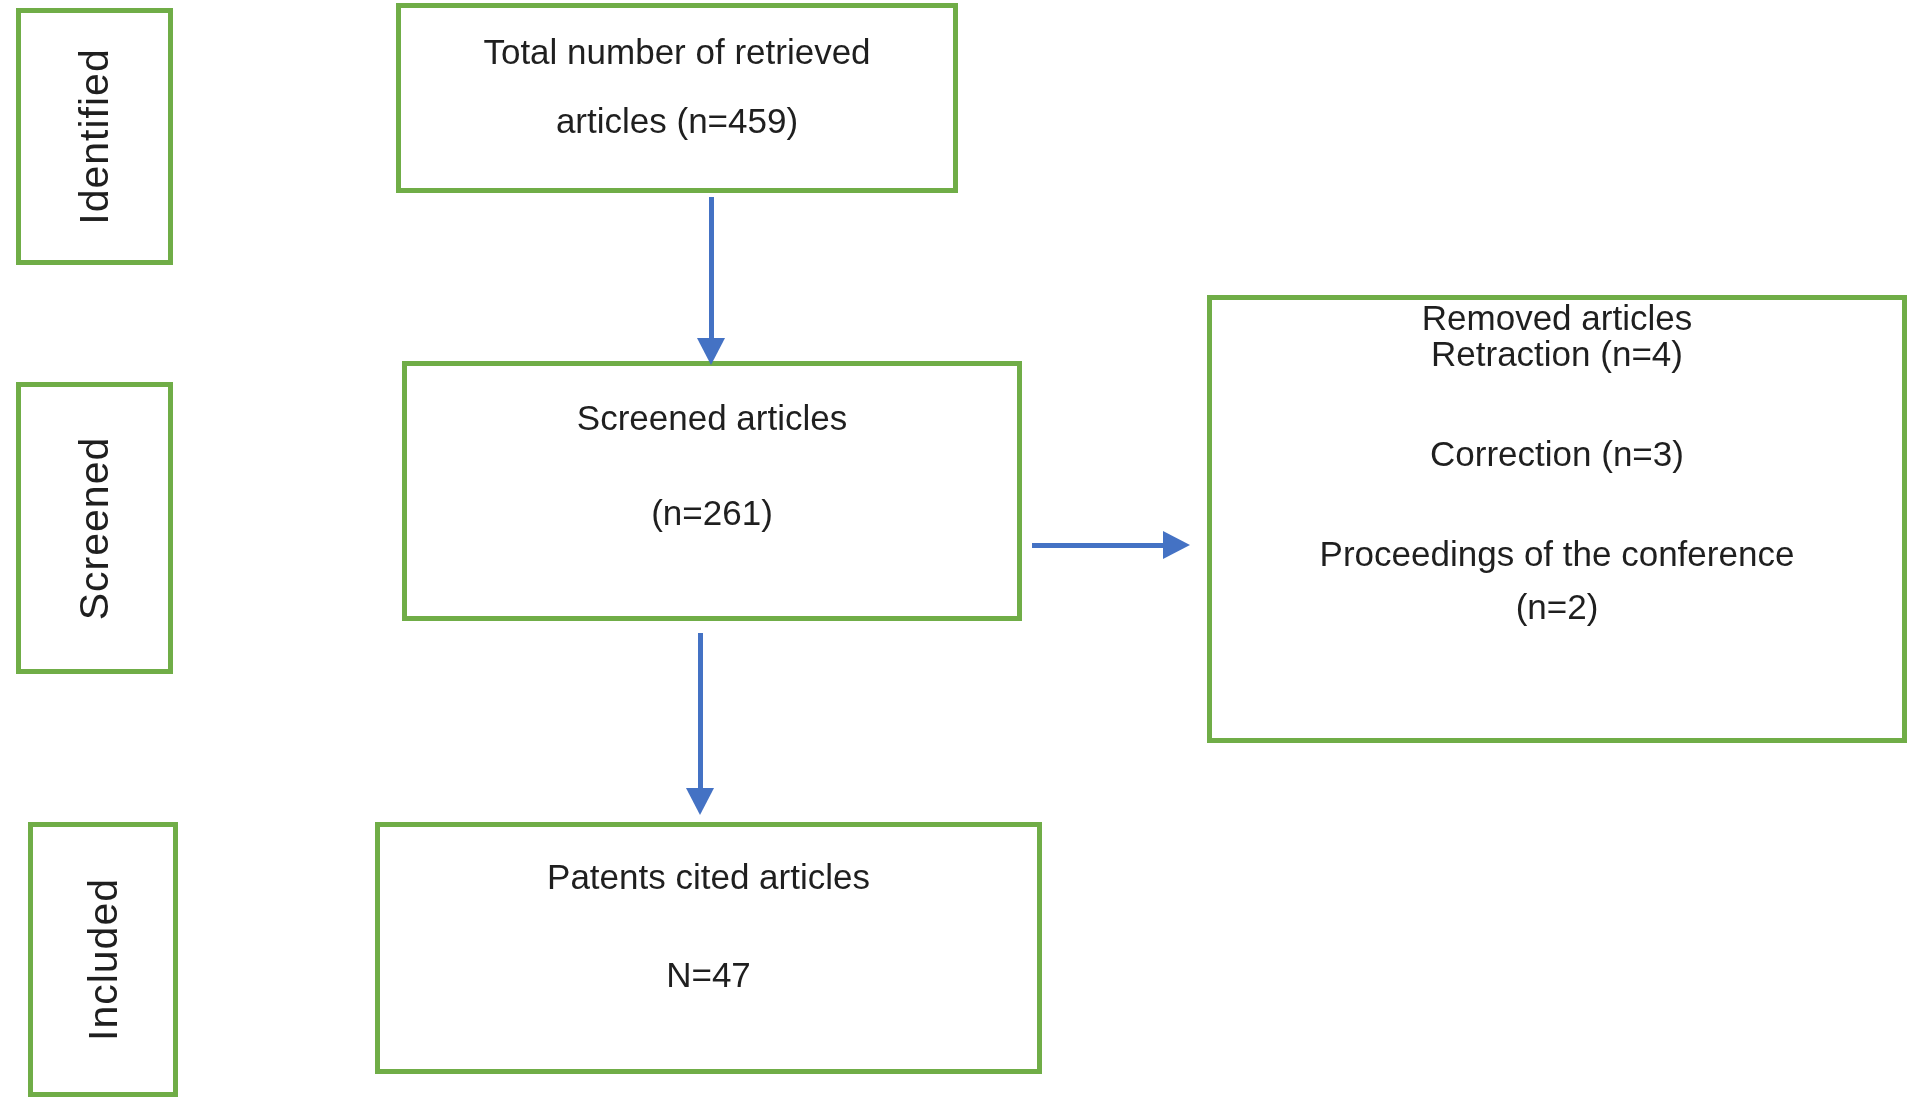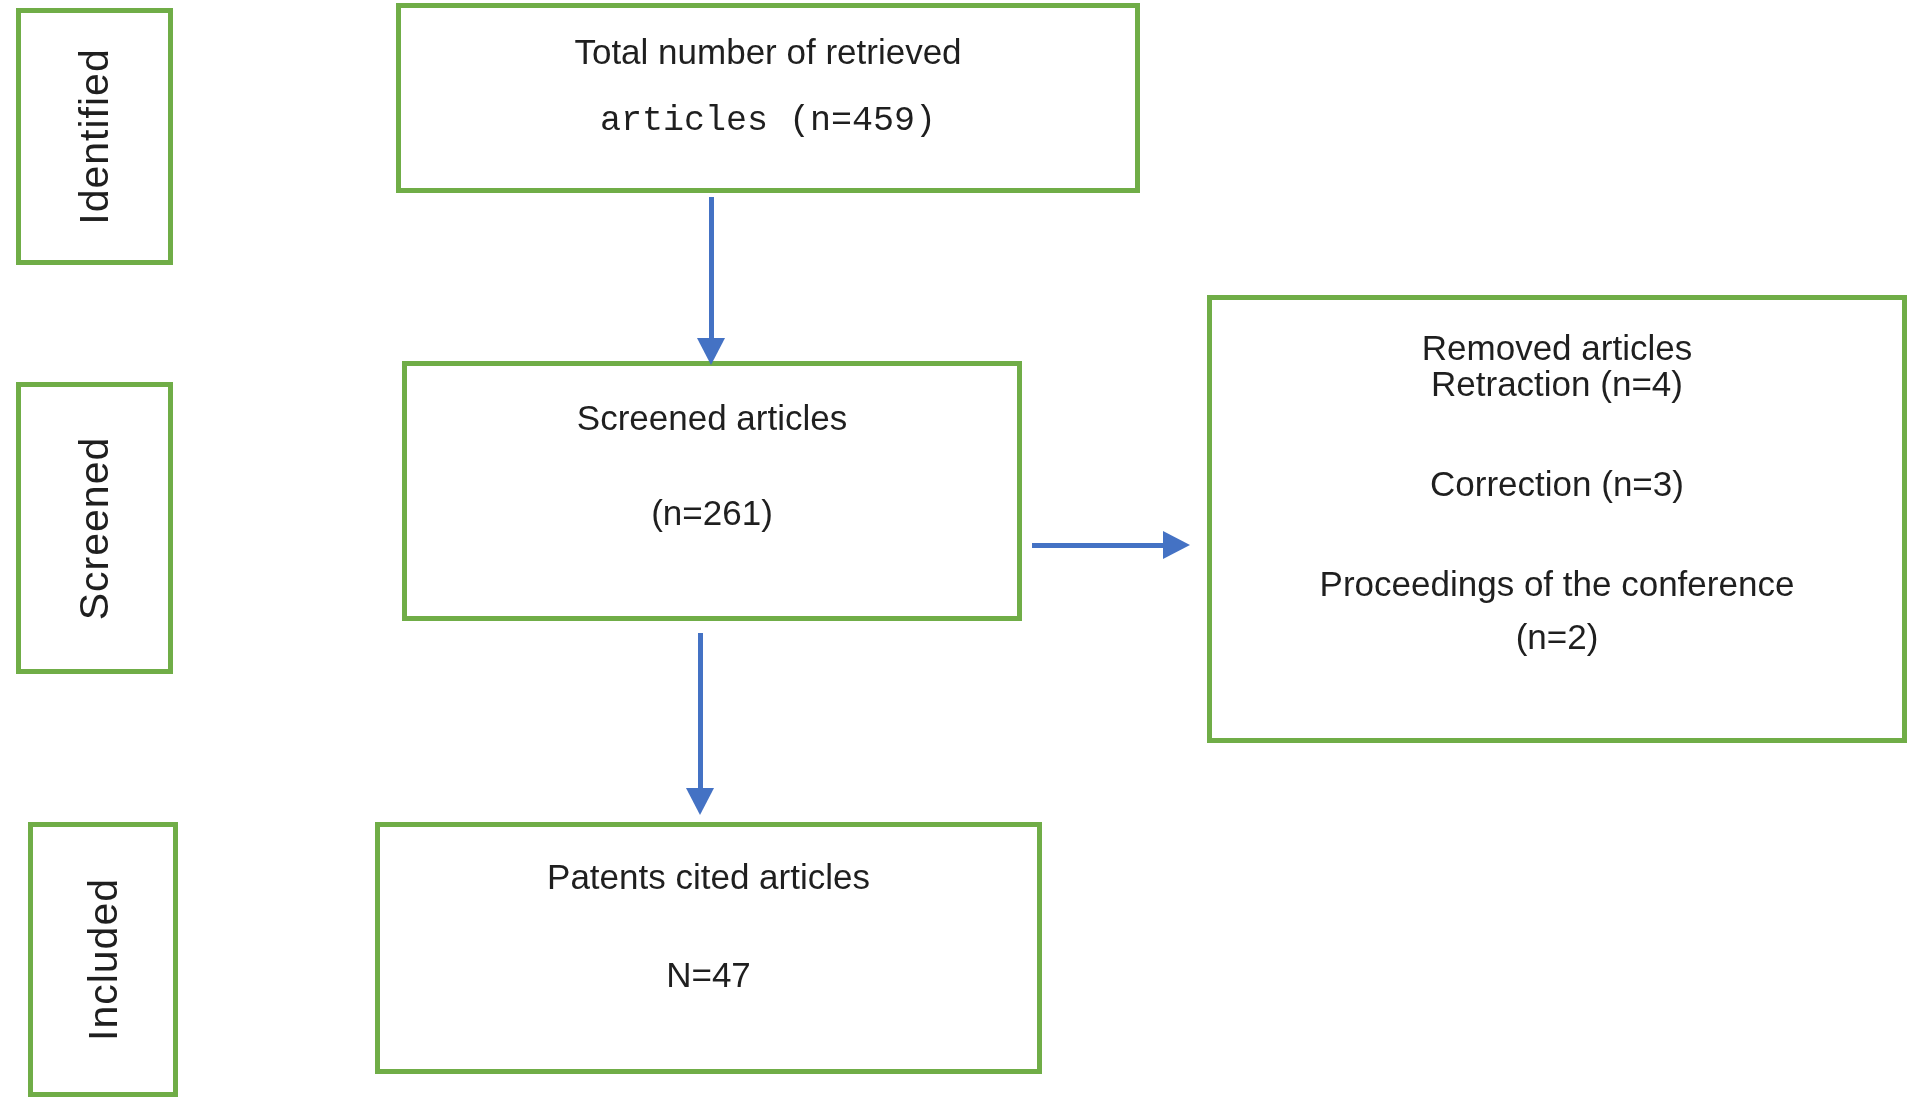--- a/index.html
+++ b/index.html
@@ -78,31 +78,31 @@
   </div>
 
   <div class="stage-box" style="left:16px; top:382px; width:157px; height:292px;">
     <span class="stage-text">Screened</span>
   </div>
 
   <div class="stage-box" style="left:28px; top:822px; width:150px; height:275px;">
     <span class="stage-text">Included</span>
   </div>
 
-  <div class="flow-box" style="left:396px; top:3px; width:744px; height:190px; padding-top:26px;">
+  <div class="flow-box" style="left:396px; top:3px; width:562px; height:190px; padding-top:26px;">
     <div class="box-line">Total number of retrieved</div>
-    <div class="box-line" style="margin-top:33px;font-family:Liberation Mono, monospace;">articles (n=459)</div>
+    <div class="box-line" style="margin-top:33px;">articles (n=459)</div>
   </div>
 
   <div class="flow-box" style="left:402px; top:361px; width:620px; height:260px; padding-top:34px;">
     <div class="box-line">Screened articles</div>
     <div class="box-line" style="margin-top:59px;">(n=261)</div>
   </div>
 
-  <div class="flow-box" style="left:1207px; top:295px; width:700px; height:448px; padding-top:30px;">
+  <div class="flow-box" style="left:1207px; top:295px; width:700px; height:448px; ">
     <div class="box-line">Removed articles</div>
     <div class="box-line" style="">Retraction (n=4)</div>
     <div class="box-line" style="margin-top:64px;">Correction (n=3)</div>
     <div class="box-line" style="margin-top:64px;">Proceedings of the conference</div>
     <div class="box-line" style="margin-top:17px;">(n=2)</div>
   </div>
 
   <div class="flow-box" style="left:375px; top:822px; width:667px; height:252px; padding-top:32px;">
     <div class="box-line">Patents cited articles</div>
     <div class="box-line" style="margin-top:62px;">N=47</div>

